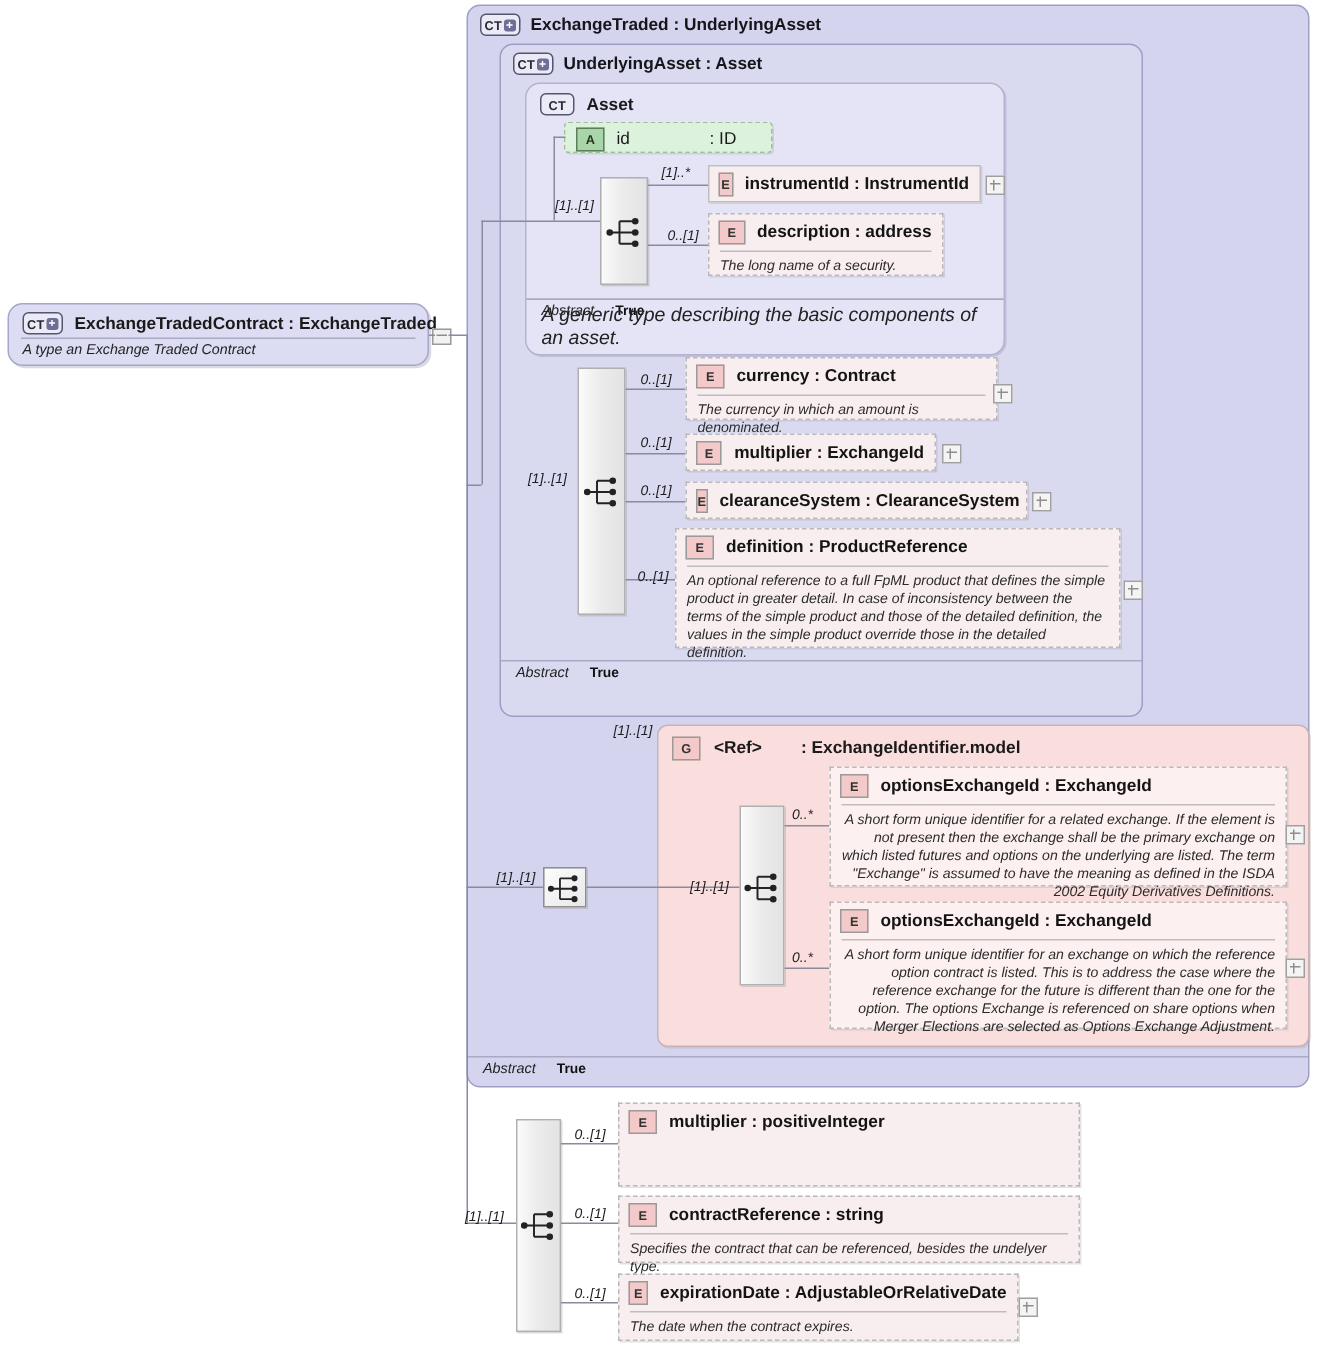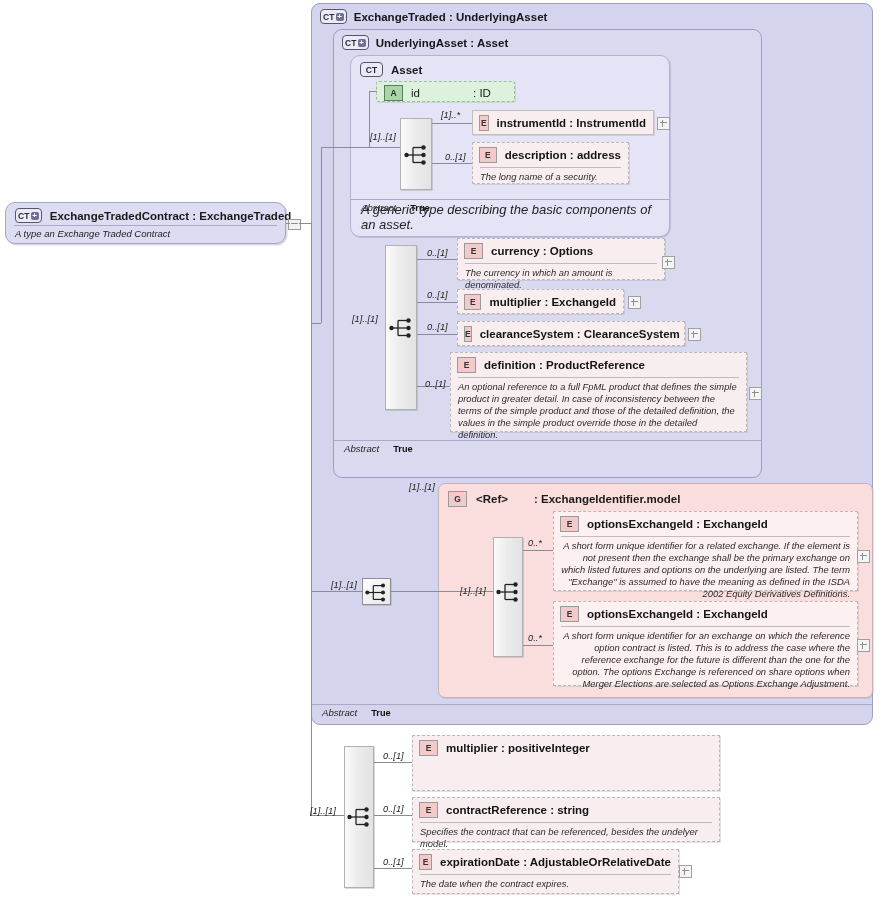--- a/index.html
+++ b/index.html
@@ -273,21 +273,21 @@
     <circle cx="19.5" cy="17.5" r="2.2" fill="#222"></circle>
   </svg>
 </div>
 <div class="card-lbl" style="left:352px;top:314px;">[1]..[1]</div>
 
 <div class="ln-h" style="left:417px;top:259px;width:40px;"></div>
 <div class="card-lbl" style="left:427px;top:248px;">0..[1]</div>
 <div class="abs elem" style="left:457px;top:238px;width:208px;height:42px;">
   <div class="elem-title">
     <span class="ebadge">E</span>
-    <span>currency : Options</span>
+    <span>currency : Contract</span>
   </div>
   <div class="elem-desc">The currency in which an amount is denominated.</div>
 </div>
 <div class="plusbtn" style="left:662px;top:256px;"></div>
 
 <div class="ln-h" style="left:417px;top:302px;width:40px;"></div>
 <div class="card-lbl" style="left:427px;top:290px;">0..[1]</div>
 <div class="abs elem" style="left:457px;top:289px;width:167px;height:25px;">
   <div class="elem-title">
     <span class="ebadge">E</span>
@@ -404,21 +404,21 @@
   </div>
 </div>
 
 <div class="ln-h" style="left:374px;top:815px;width:38px;"></div>
 <div class="card-lbl" style="left:383px;top:804px;">0..[1]</div>
 <div class="abs elem" style="left:412px;top:797px;width:308px;height:45px;">
   <div class="elem-title">
     <span class="ebadge">E</span>
     <span>contractReference : string</span>
   </div>
-  <div class="elem-desc">Specifies the contract that can be referenced, besides the undelyer model.</div>
+  <div class="elem-desc">Specifies the contract that can be referenced, besides the undelyer type.</div>
 </div>
 
 <div class="ln-h" style="left:374px;top:868px;width:38px;"></div>
 <div class="card-lbl" style="left:383px;top:857px;">0..[1]</div>
 <div class="abs elem" style="left:412px;top:849px;width:267px;height:45px;">
   <div class="elem-title">
     <span class="ebadge">E</span>
     <span>expirationDate : AdjustableOrRelativeDate</span>
   </div>
   <div class="elem-desc">The date when the contract expires.</div>

